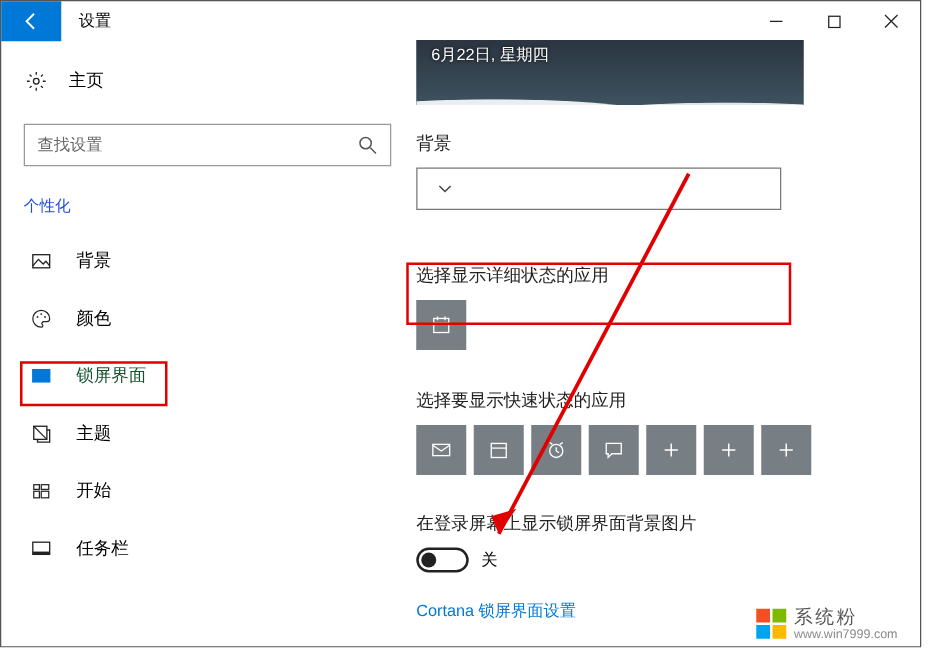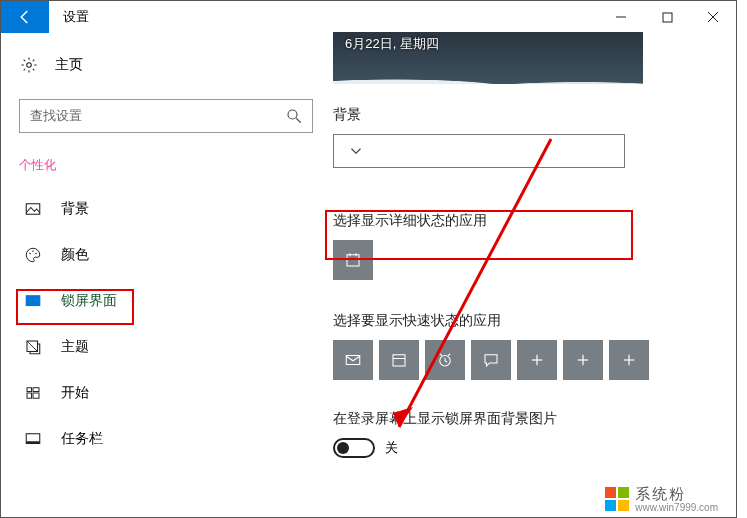--- a/index.html
+++ b/index.html
@@ -10,21 +10,21 @@
   .back-btn { width: 48px; background: #0078d7; display: flex; align-items: center; justify-content: center; color: #fff; }
   .title { padding-left: 14px; display: flex; align-items: center; font-size: 13px; }
   .spacer { flex: 1; }
   .win-btn { width: 46px; display: flex; align-items: center; justify-content: center; font-size: 12px; color: #222; }
   
   .body { display: flex; height: calc(100% - 32px); }
   .sidebar { width: 332px; padding: 14px 20px 4px 18px; }
   .home-row { display: flex; align-items: center; gap: 16px; height: 36px; font-size: 14px; }
   .search { margin-top: 16px; height: 34px; border: 1px solid #999; display: flex; align-items: center; padding: 0 8px 0 10px; color: #666; font-size: 13px; }
   .search .txt { flex: 1; }
-  .section-label { margin-top: 24px; color: #ec4899; font-size: 12.5px; }
+  .section-label { margin-top: 24px; color: #1d4ed8; font-size: 12.5px; }
   .nav { margin-top: 12px; }
   .nav-item { display: flex; align-items: center; gap: 18px; height: 46px; font-size: 14px; padding-left: 4px; position: relative; }
   .nav-item.active { color: #14532d; text-align: right; }
   .nav-item.active .ico svg * { stroke: #0078d7; fill: #0078d7; }
   .red-box1 { position: absolute; left: 15px; top: 288px; width: 118px; height: 36px; border: 2px solid #e00000; pointer-events: none; }
   
   .main { flex: 1; padding: 0 38px 0 0; position: relative; }
   .preview { margin-top: -1px; margin-left: 0; width: 310px; height: 52px; background: linear-gradient(#2a3540,#3e525f); position: relative; overflow: hidden; }
   .preview::after { content:""; position:absolute; inset:0; background:
      radial-gradient(ellipse 120% 60% at 20% 110%, #e9eef2 30%, transparent 32%),
@@ -268,20 +268,21 @@
       <div class="toggle-group">
         <div class="group-label">在登录屏幕上显示锁屏界面背景图片</div>
         <div class="toggle">
           <div class="toggle-switch">
               <div class="toggle-knob"></div>
             </div>
           <span>关</span>
         </div>
       </div>
 
+      <div class="link">Cortana 锁屏界面设置</div>
     </div>
   </div>
 
   <div class="red-box1"></div>
 
   <svg class="arrow" viewBox="0 0 190 310">
     <line x1="170" y1="10" x2="18" y2="298" stroke="#e00000" stroke-width="3"></line>
     <polygon points="18,298 32,278 12,284" fill="#e00000"></polygon>
   </svg>
 

